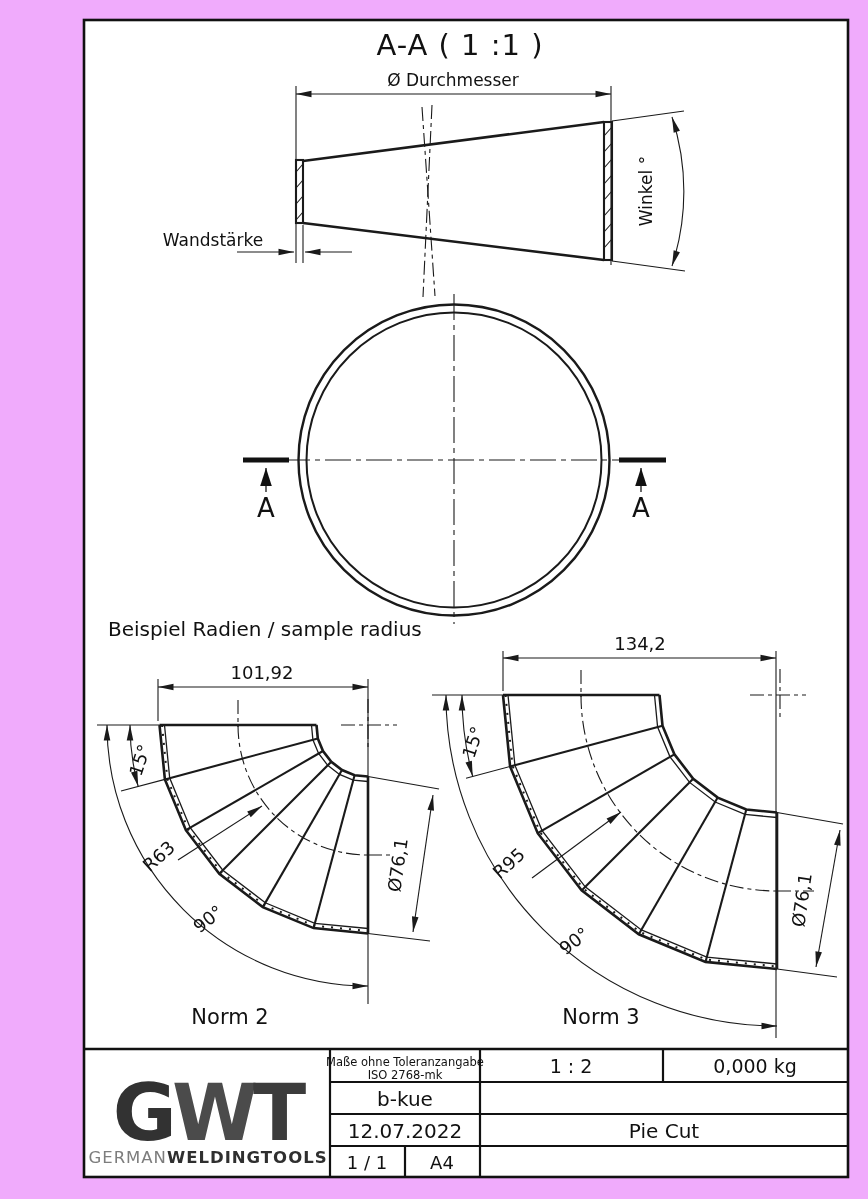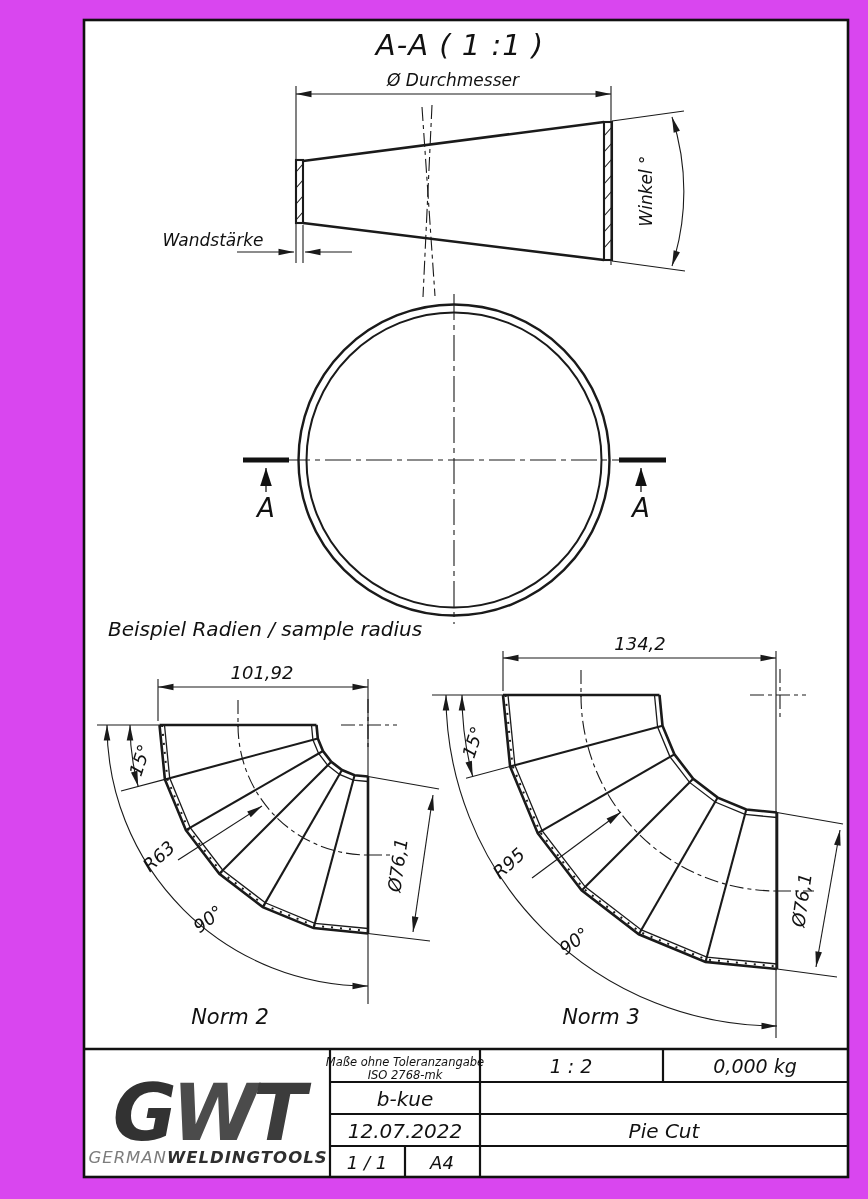--- a/index.html
+++ b/index.html
@@ -1,16 +1,16 @@
 <!DOCTYPE html>
 <html><head>
 <meta charset="utf-8">
 <style>
   html,body{margin:0;padding:0;background:#ffffff;}
-  #page{width:868px;height:1199px;background:#d946ef;position:relative;font-family:"DejaVu Sans","Liberation Sans",sans-serif;font-style:italic;}
+  #page{width:868px;height:1199px;background:#f0abfc;position:relative;font-family:"DejaVu Sans","Liberation Sans",sans-serif;}
   svg{display:block;}
   .ln{stroke:#1a1a1a;stroke-width:1.1;fill:none;}
   .thick{stroke:#1a1a1a;stroke-width:2.6;fill:none;}
   .med{stroke:#1a1a1a;stroke-width:2.1;fill:none;}
   .thin2{stroke:#1a1a1a;stroke-width:1.3;fill:none;}
   .cl{stroke:#1a1a1a;stroke-width:1.1;fill:none;stroke-dasharray:26 5 5 5;}
   .ax{stroke:#1a1a1a;stroke-width:1.1;fill:none;stroke-dasharray:14 4 4 4;}
   .sec{stroke:#111;stroke-width:5;fill:none;}
   .hatchtick{stroke:#1a1a1a;stroke-width:2;fill:none;stroke-dasharray:2 7;}
   text{fill:#111;font-family:"DejaVu Sans","Liberation Sans",sans-serif;}

